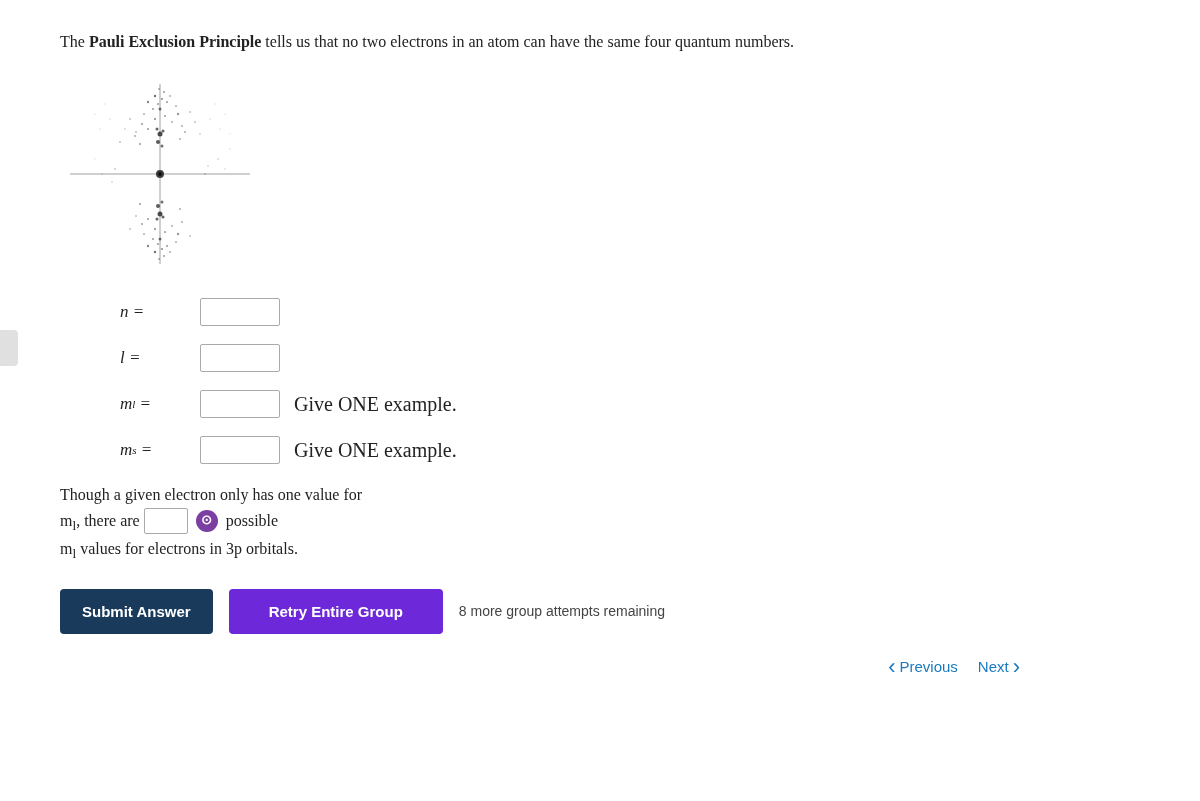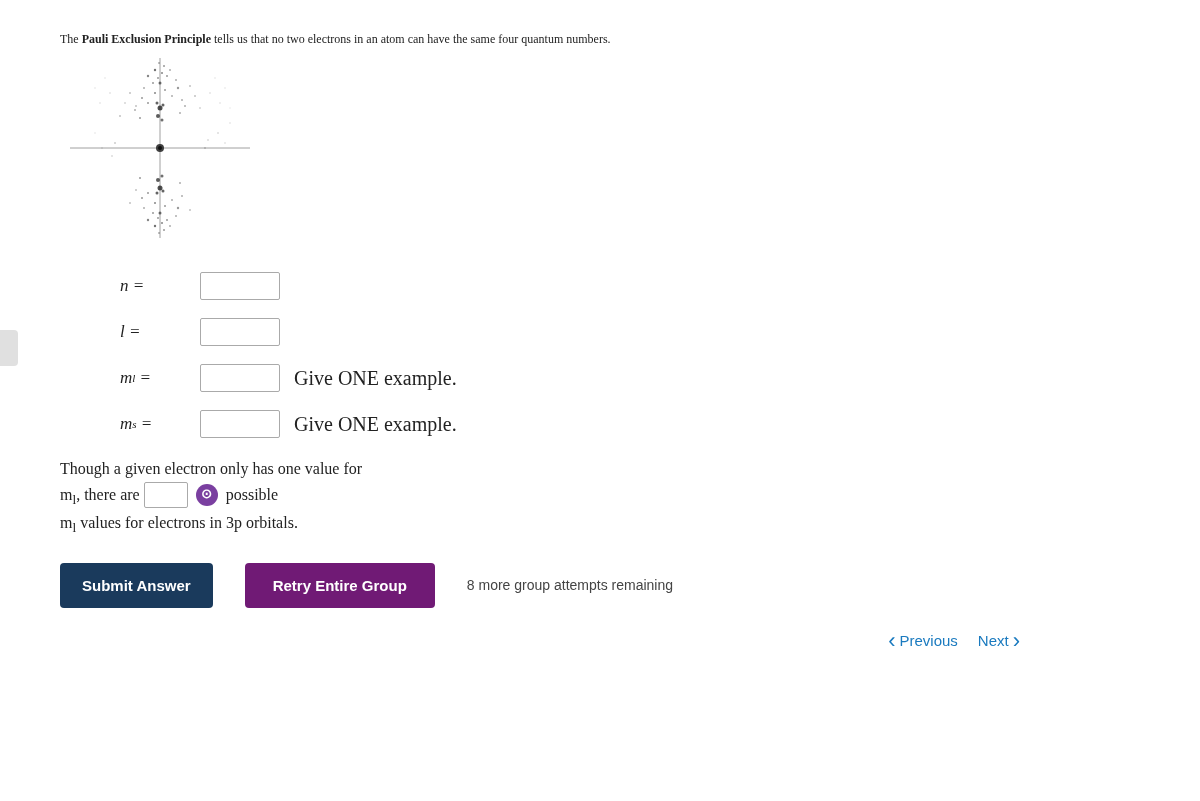--- a/index.html
+++ b/index.html
@@ -11,22 +11,23 @@
       min-height: 801px;
       width: 1200px;
       overflow-x: hidden;
     }
     .page-container {
       padding: 30px 60px 30px 60px;
       max-width: 1100px;
       position: relative;
     }
     .intro-text {
-      font-size: 12px;
+      font-size: 16px;
       line-height: 1.5;
+      margin-bottom: 20px;
       font-family: Liberation Serif, serif;
     }
     .intro-text strong {
       font-weight: bold;
     }
     .orbital-image-container {
       width: 200px;
       height: 200px;
       margin-bottom: 24px;
       position: relative;
@@ -105,41 +106,41 @@
       background: #7a3fa0;
       color: #fff;
       font-size: 13px;
       font-weight: bold;
       vertical-align: middle;
       margin: 0 2px;
     }
     .buttons-row {
       display: flex;
       align-items: center;
-      gap: 32px;
+      gap: 16px;
       margin-top: 10px;
       margin-bottom: 20px;
     }
     .btn-submit {
       background: #1a3a5c;
       color: #fff;
       border: none;
       border-radius: 4px;
       padding: 14px 22px;
       font-size: 15px;
       font-weight: bold;
       cursor: pointer;
       font-family: Arial, sans-serif;
     }
     .btn-retry {
-      background: #701a75;
+      background: #6d28d9;
       color: #fff;
       border: none;
       border-radius: 4px;
-      padding: 14px 28px;
+      padding: 14px 40px;
       font-size: 15px;
       font-weight: bold;
       cursor: pointer;
       font-family: Arial, sans-serif;
     }
     .attempts-text {
       font-size: 14px;
       color: #444;
       font-family: Arial, sans-serif;
     }

